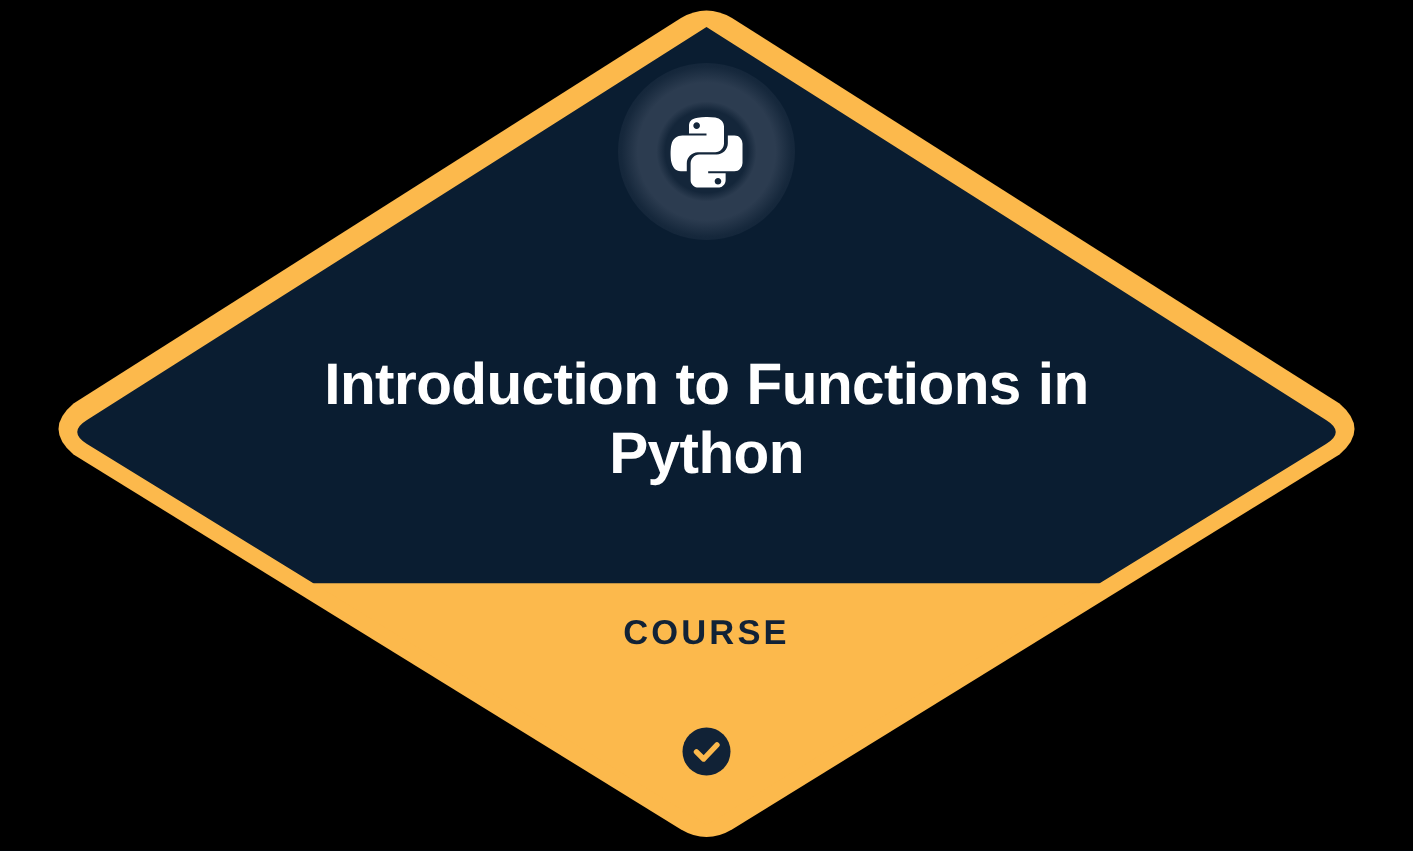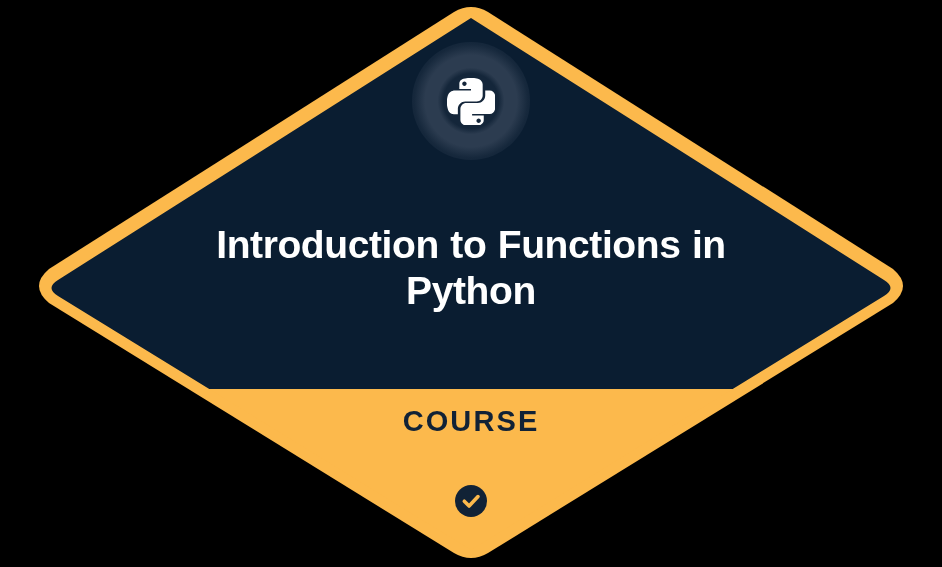--- a/index.html
+++ b/index.html
@@ -71,21 +71,21 @@
   }
   .title-wrap {
     position: absolute;
     left: 50%;
     transform: translateX(-50%);
     top: 222px;
     width: 620px;
     text-align: center;
   }
   .course-title {
-    margin: 0;
+    margin: 12px;
     color: #ffffff;
     font-family: "Liberation Sans", sans-serif;
     font-weight: 700;
     font-size: 39px;
     line-height: 46px;
     letter-spacing: -0.4px;
     word-spacing: 1px;
   }
   .status-wrap {
     position: absolute;
@@ -93,21 +93,21 @@
     transform: translateX(-50%);
     top: 404px;
     width: 420px;
     text-align: center;
   }
   .status-line {
     display: block;
     color: #112236;
     font-family: "Liberation Sans", sans-serif;
     font-weight: 700;
-    font-size: 29px;
+    font-size: 23px;
     line-height: 35px;
     letter-spacing: 2.1px;
   }
   .check-wrap {
     position: absolute;
     left: 50%;
     transform: translateX(-50%);
     top: 484px;
     width: 34px;
     height: 34px;

